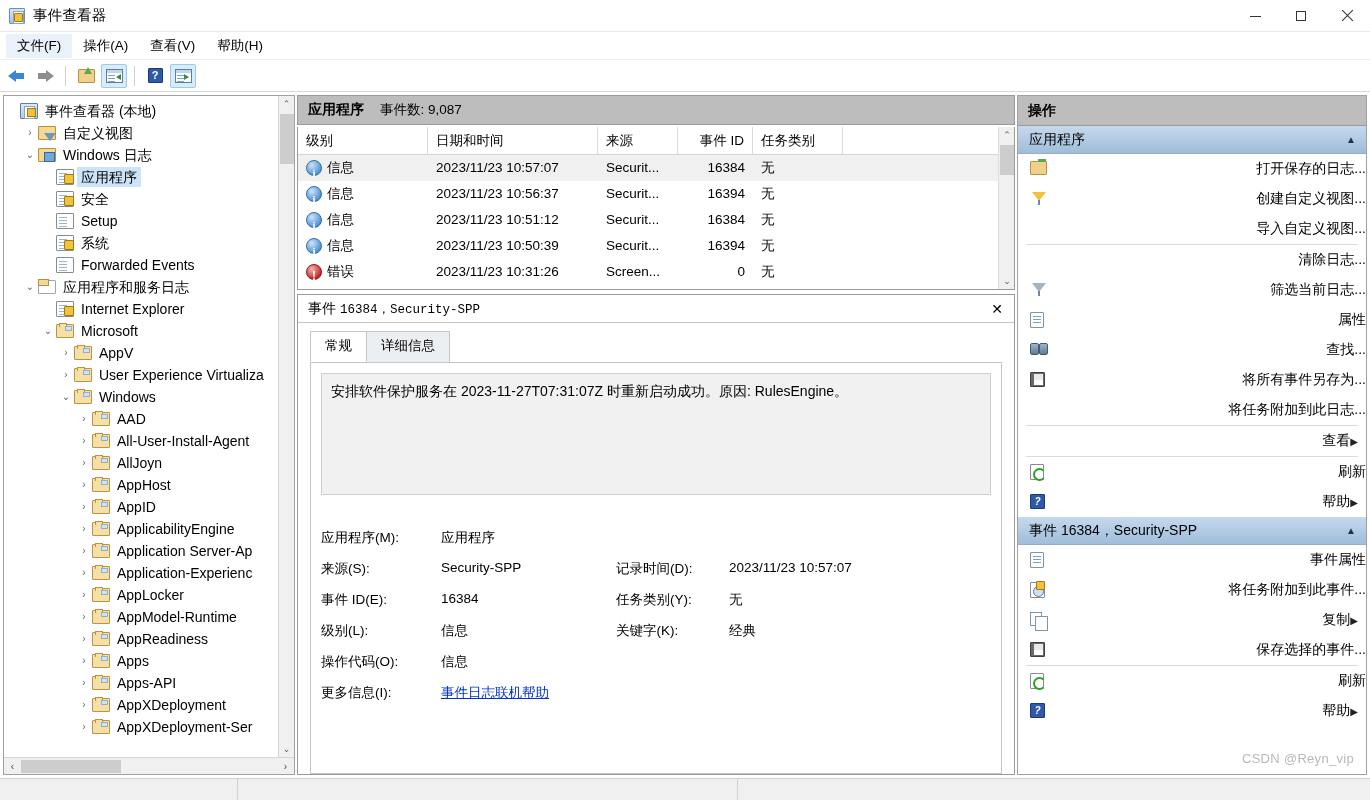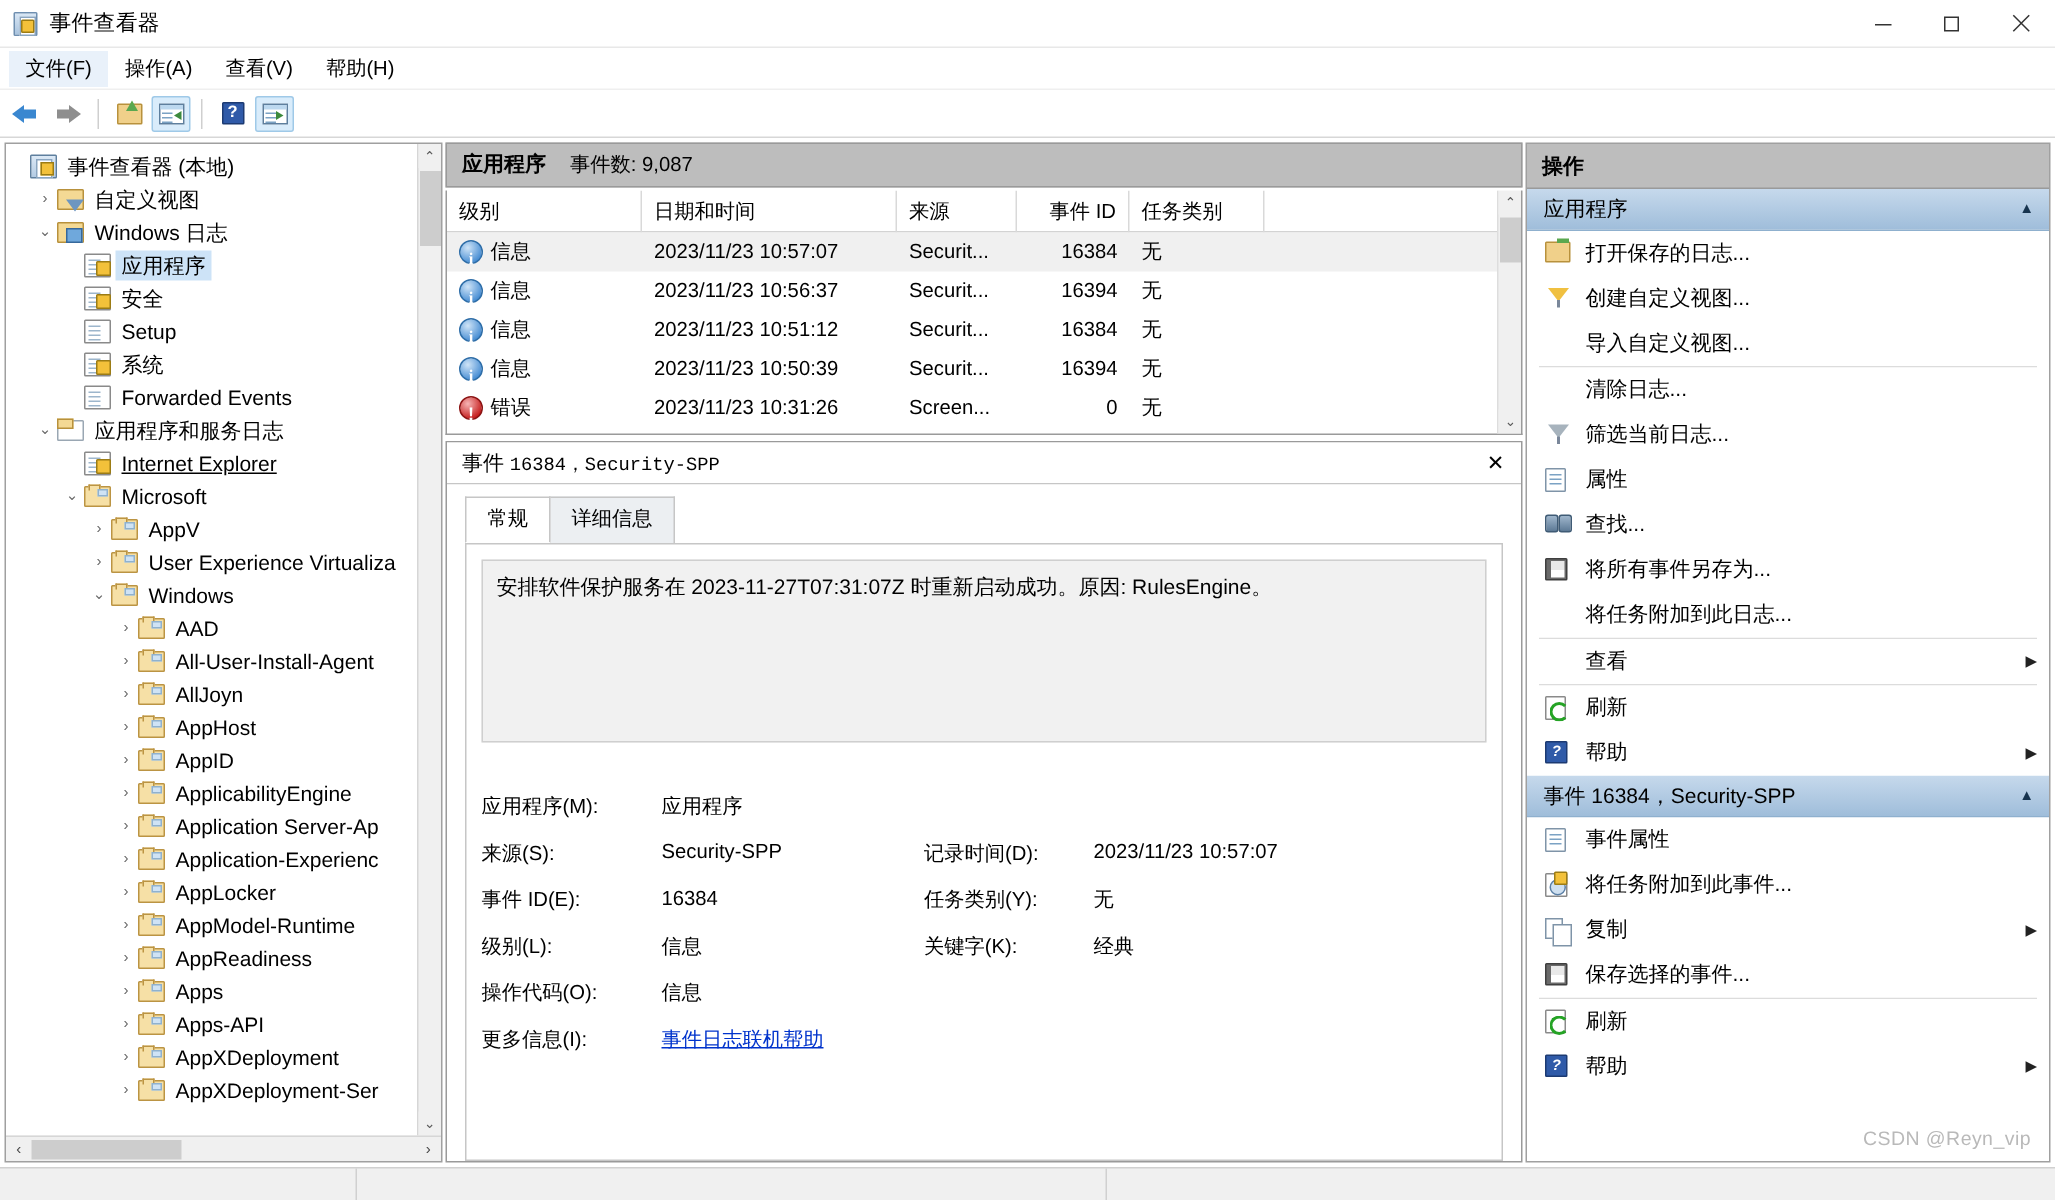--- a/index.html
+++ b/index.html
@@ -509,21 +509,21 @@
   .act-item {
     height: 30px;
     display:flex; align-items:center;
     padding-left: 11px;
     font-size:14px;
     background:#fff;
     position:relative;
   }
   .act-item .a-ico { width:20px; flex:0 0 20px; height:16px; margin-right:8px; position:relative;}
   .act-item .a-ico.none { visibility:hidden; }
-  .act-item .a-label { flex:1 1 auto; white-space:nowrap;}
+  .act-item .a-label { flex:1 1 auto; white-space:nowrap;text-align:right;}
   .act-item .a-sub { font-size:10px; color:#222; padding-right:8px; }
   .act-sep { height:1px; background:#dcdcdc; margin:0 8px; }
 
   .ai-openlog { width:17px;height:14px;background:#f0d08a;border:1px solid #b8913c;border-radius:1px;}
   .ai-openlog::after{content:"";position:absolute;right:0px;top:-3px;width:8px;height:3px;background:#5aa84f;}
   .ai-filter-y, .ai-filter-g {
     width:0;height:0;position:absolute;left:3px;top:1px;
     border-left:7px solid transparent;border-right:7px solid transparent;
   }
   .ai-filter-y{ border-top:9px solid #f0c040; }
@@ -707,21 +707,21 @@
               <div class="t-ico ic-log">
                 <i class="l"></i>
               </div>
               <div class="tlabel">Forwarded Events</div>
             </div>
             <div class="tnode" style="padding-left: 18px;">
               <div class="twist">⌄</div>
               <div class="t-ico ic-folder-app"></div>
               <div class="tlabel">应用程序和服务日志</div>
             </div>
-            <div class="tnode" style="padding-left: 36px; text-decoration: underline;">
+            <div class="tnode" style="padding-left: 36px;">
               <div class="twist empty">›</div>
               <div class="t-ico ic-log warn">
                 <i class="l"></i>
               </div>
               <div class="tlabel">Internet Explorer</div>
             </div>
             <div class="tnode" style="padding-left: 36px;">
               <div class="twist">⌄</div>
               <div class="t-ico ic-folder-plain"></div>
               <div class="tlabel">Microsoft</div>

